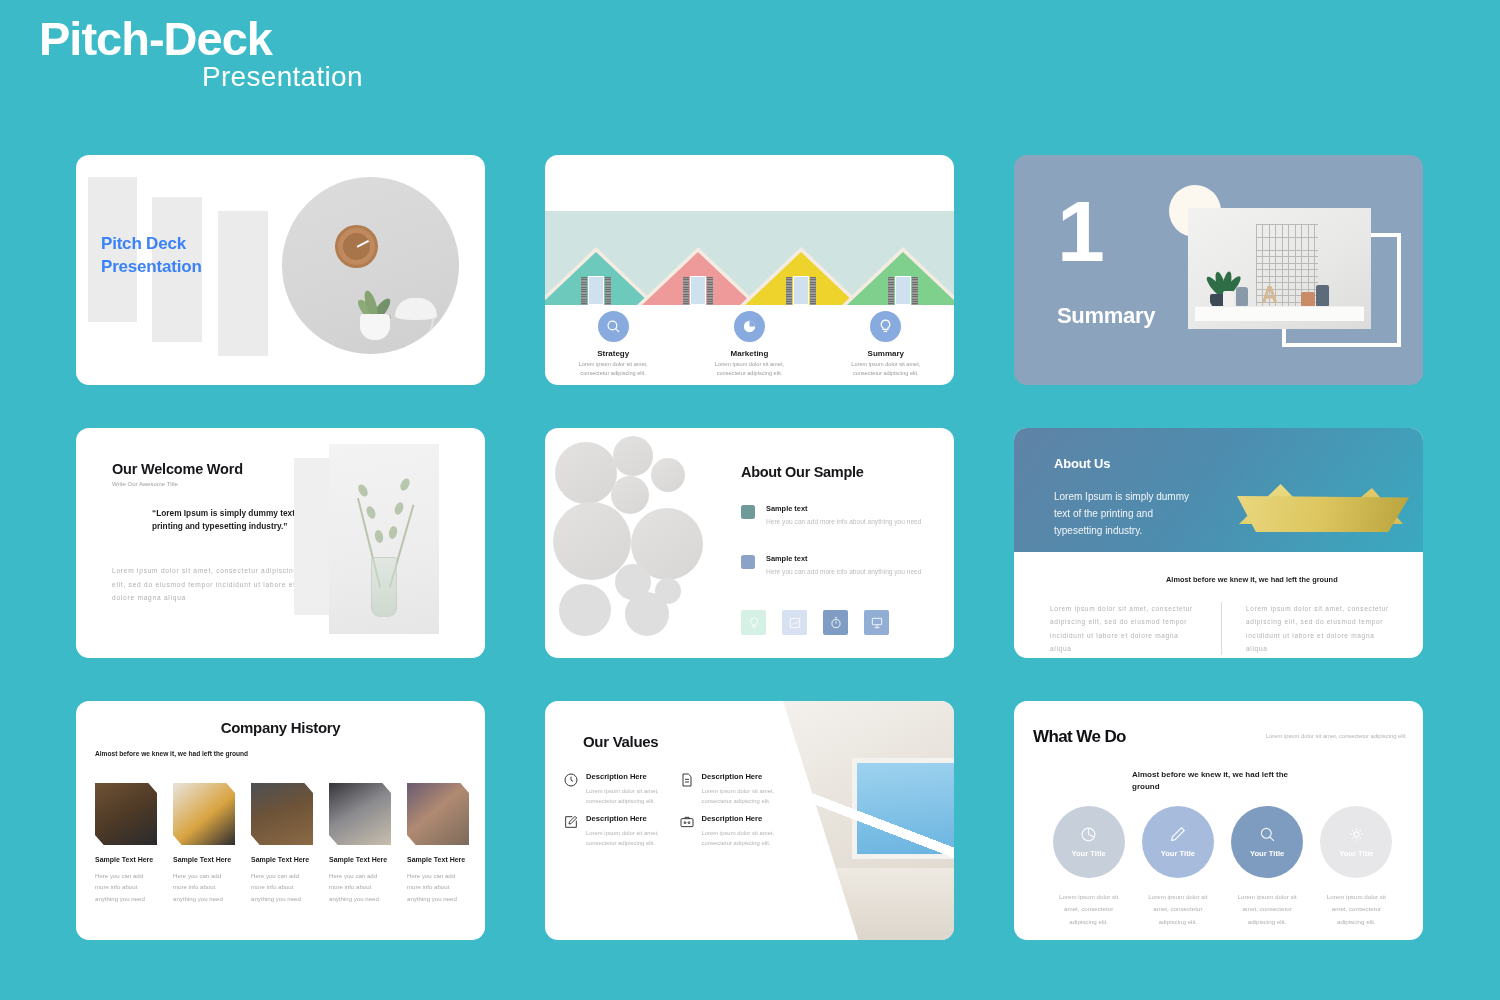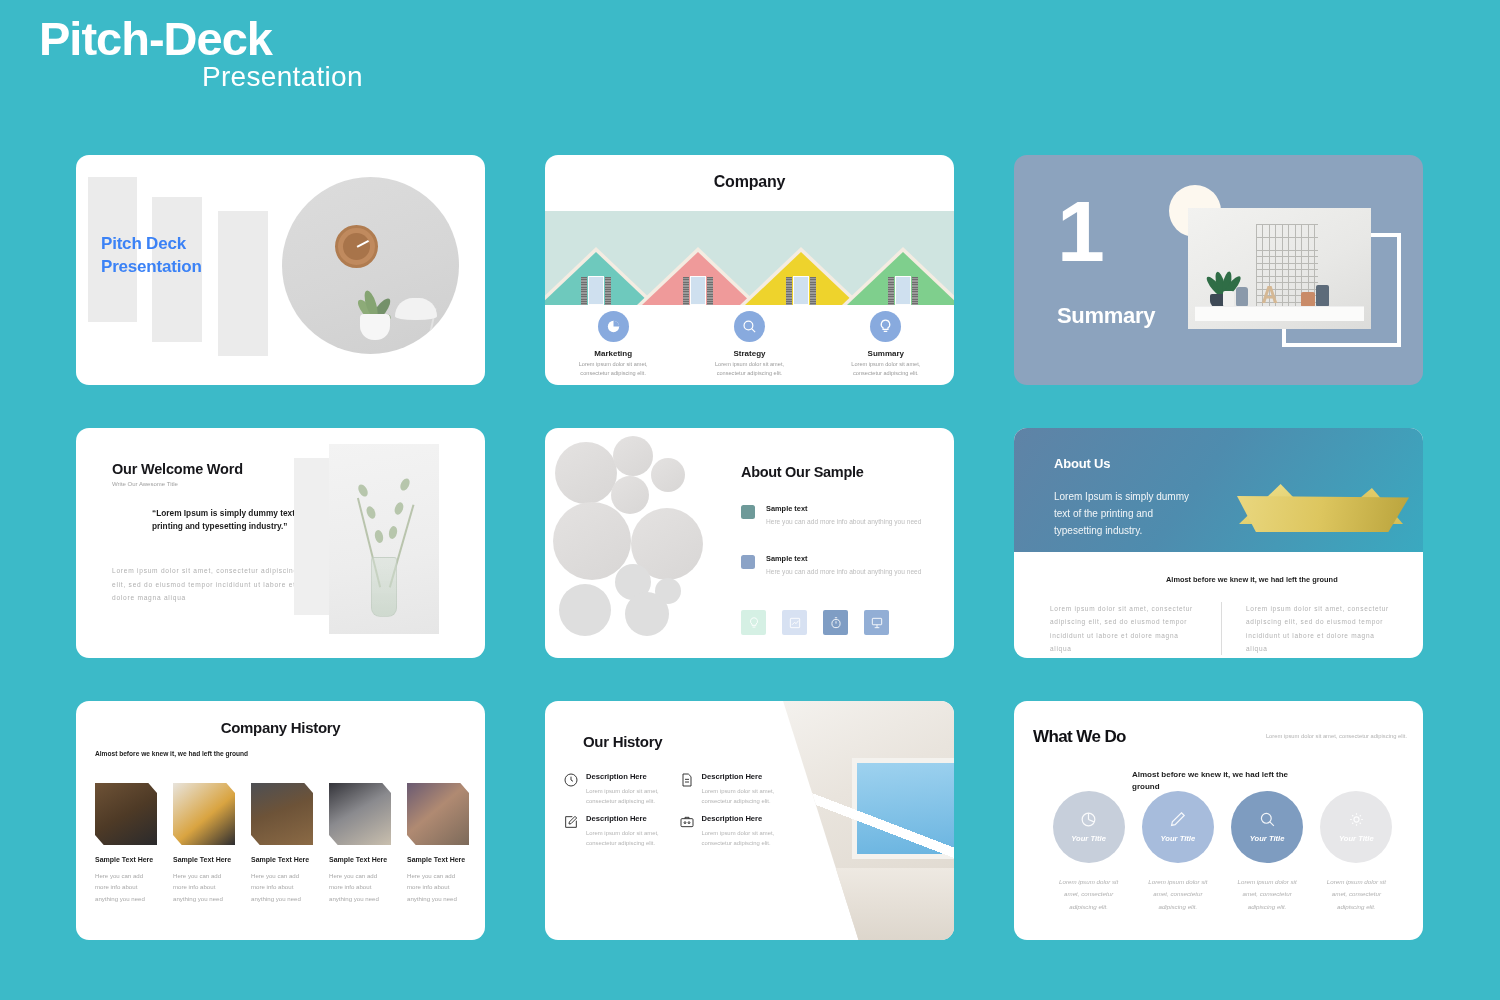--- a/index.html
+++ b/index.html
@@ -382,22 +382,22 @@
   }
   .s9-lead {
     position:absolute; right:16px; top:32px;
     font-size:5.8px; color:#b3b3b3;
   }
   .s9-kicker {
     position:absolute; left:118px; top:68px; width:180px;
     font-size:8px; font-weight:bold; color:#1d1d1d; line-height:1.55;
   }
   .s9-row {
-    position:absolute; left:38px; right:30px; top:90px;
-    display:flex; gap:16px;font-style:italic;
+    position:absolute; left:38px; right:30px; top:105px;
+    display:flex; gap:16px;
   }
   .s9-col { flex:1; text-align:center; }
   .s9-circ {
     width:72px; height:72px; border-radius:50%; margin:0 auto 13px;
     display:flex; flex-direction:column; align-items:center; justify-content:center;
     gap:5px;
   }
   .s9-circ svg { width:19px; height:19px; fill:none; stroke:#ffffff; stroke-width:1.5; opacity:.9; }
   .s9-ct {
     font-size:7.6px; font-weight:bold; color:#ffffff; line-height:1.25;
@@ -432,21 +432,20 @@
       <div class="s1-lamp"></div>
       <div class="s1-leaf l2"></div>
       <div class="s1-leaf l3"></div>
       <div class="s1-leaf l4"></div>
       <div class="s1-leaf l5"></div>
       <div class="s1-pot"></div>
     </div>
   </div>
 
   <div class="slide">
-    <div class="s2-title">Company</div>
     <div class="s2-band">
       <div class="s2-roofs">
         <div class="s2-roof">
           <div class="trim"></div>
           <div class="tri" style="--rc:#6ec9bd"></div>
           <div class="s2-shut l"></div>
           <div class="s2-shut r"></div>
           <div class="s2-win"></div>
         </div>
         <div class="s2-roof">
@@ -470,36 +469,36 @@
           <div class="s2-shut r"></div>
           <div class="s2-win"></div>
         </div>
       </div>
     </div>
     <div class="s2-icons">
 
       <div class="s2-col">
         <div class="s2-circ">
           <svg viewBox="0 0 24 24">
+              <circle cx="10.5" cy="10.5" r="6.2"></circle>
+              <line x1="15" y1="15" x2="20" y2="20"></line>
+            </svg>
+        </div>
+        <div class="s2-h">Strategy</div>
+        <div class="s2-p">Lorem ipsum dolor sit amet, consectetur adipiscing elit.</div>
+      </div>
+
+      <div class="s2-col">
+        <div class="s2-circ">
+          <svg viewBox="0 0 24 24">
               <circle cx="12" cy="12" r="8" fill="#fff" stroke="none"></circle>
               <path d="M12 12 L12 4 A8 8 0 0 1 20 12 Z" fill="#88aade" stroke="none"></path>
             </svg>
         </div>
         <div class="s2-h">Marketing</div>
-        <div class="s2-p">Lorem ipsum dolor sit amet, consectetur adipiscing elit.</div>
-      </div>
-
-      <div class="s2-col">
-        <div class="s2-circ">
-          <svg viewBox="0 0 24 24">
-              <circle cx="10.5" cy="10.5" r="6.2"></circle>
-              <line x1="15" y1="15" x2="20" y2="20"></line>
-            </svg>
-        </div>
-        <div class="s2-h">Strategy</div>
         <div class="s2-p">Lorem ipsum dolor sit amet, consectetur adipiscing elit.</div>
       </div>
 
 
       <div class="s2-col">
         <div class="s2-circ">
           <svg viewBox="0 0 24 24">
               <path d="M12 3a6 6 0 0 0-3.5 10.9V16h7v-2.1A6 6 0 0 0 12 3Z"></path>
               <line x1="9.5" y1="19" x2="14.5" y2="19"></line>
             </svg>
@@ -669,21 +668,21 @@
     </div>
   </div>
 
   <div class="slide">
     <div class="s8-photo">
       <div class="s8-wall"></div>
       <div class="s8-win"></div>
       <div class="s8-floor"></div>
       <div class="s8-slash"></div>
     </div>
-    <div class="s8-title">Our History</div>
+    <div class="s8-title">Our Values</div>
     <div class="s8-grid">
 
       <div class="s8-item">
         <div class="s8-ic">
           <svg viewBox="0 0 24 24">
               <circle cx="12" cy="12" r="9"></circle>
               <polyline points="12,7 12,12 15,14"></polyline>
             </svg>
         </div>
         <div>

